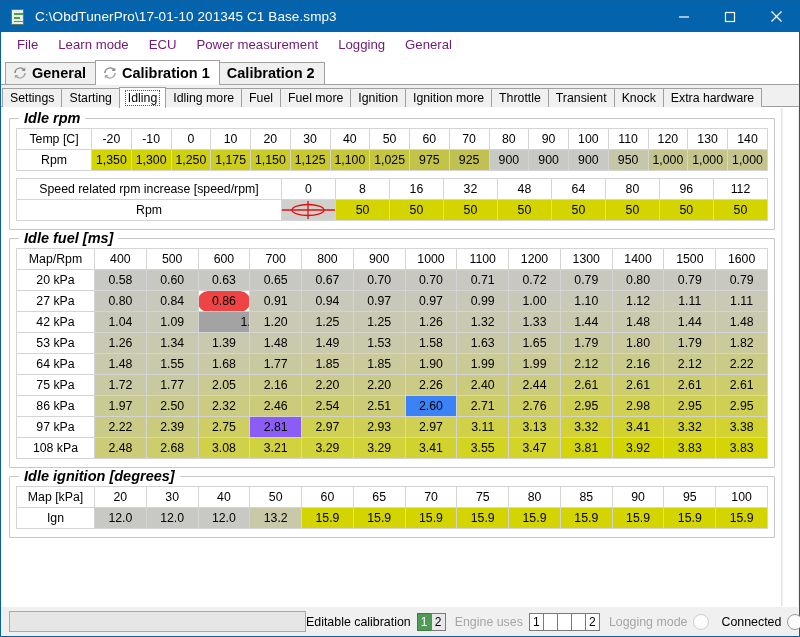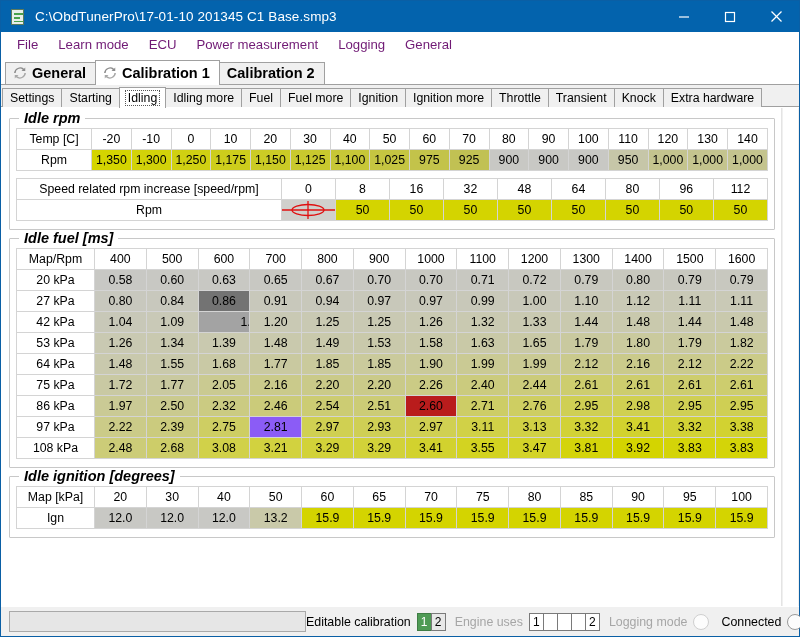--- a/index.html
+++ b/index.html
@@ -452,21 +452,21 @@
                 <td class="val" style="background: rgb(200, 200, 192);">0.72</td>
                 <td class="val" style="background: rgb(200, 200, 191);">0.79</td>
                 <td class="val" style="background: rgb(200, 200, 190);">0.80</td>
                 <td class="val" style="background: rgb(200, 200, 191);">0.79</td>
                 <td class="val" style="background: rgb(200, 200, 191);">0.79</td>
               </tr>
               <tr>
                 <td class="rowhdr">27 kPa</td>
                 <td class="val" style="background: rgb(200, 200, 190);">0.80</td>
                 <td class="val" style="background: rgb(200, 200, 189);">0.84</td>
-                <td class="val" style="background: #737373;">0.86</td>
+                <td class="val" style="background: #ef4444; border-radius: 10px;">0.86</td>
                 <td class="val" style="background: rgb(200, 200, 187);">0.91</td>
                 <td class="val" style="background: rgb(200, 200, 187);">0.94</td>
                 <td class="val" style="background: rgb(200, 200, 186);">0.97</td>
                 <td class="val" style="background: rgb(200, 200, 186);">0.97</td>
                 <td class="val" style="background: rgb(200, 200, 185);">0.99</td>
                 <td class="val" style="background: rgb(200, 200, 185);">1.00</td>
                 <td class="val" style="background: rgb(201, 201, 183);">1.10</td>
                 <td class="val" style="background: rgb(201, 201, 182);">1.12</td>
                 <td class="val" style="background: rgb(201, 201, 182);">1.11</td>
                 <td class="val" style="background: rgb(201, 201, 182);">1.11</td>
@@ -536,21 +536,21 @@
                 <td class="val" style="background: rgb(205, 205, 110);">2.61</td>
               </tr>
               <tr>
                 <td class="rowhdr">86 kPa</td>
                 <td class="val" style="background: rgb(202, 202, 149);">1.97</td>
                 <td class="val" style="background: rgb(202, 202, 143);">2.50</td>
                 <td class="val" style="background: rgb(203, 203, 130);">2.32</td>
                 <td class="val" style="background: rgb(203, 203, 122);">2.46</td>
                 <td class="val" style="background: rgb(204, 204, 115);">2.54</td>
                 <td class="val" style="background: rgb(204, 204, 118);">2.51</td>
-                <td class="val" style="background: #b91c1c;">2.60</td>
+                <td class="val" style="background: #3b82f6;">2.60</td>
                 <td class="val" style="background: rgb(205, 205, 102);">2.71</td>
                 <td class="val" style="background: rgb(206, 206, 98);">2.76</td>
                 <td class="val" style="background: rgb(207, 207, 84);">2.95</td>
                 <td class="val" style="background: rgb(208, 208, 81);">2.98</td>
                 <td class="val" style="background: rgb(207, 207, 84);">2.95</td>
                 <td class="val" style="background: rgb(207, 207, 84);">2.95</td>
               </tr>
               <tr>
                 <td class="rowhdr">97 kPa</td>
                 <td class="val" style="background: rgb(203, 203, 136);">2.22</td>

